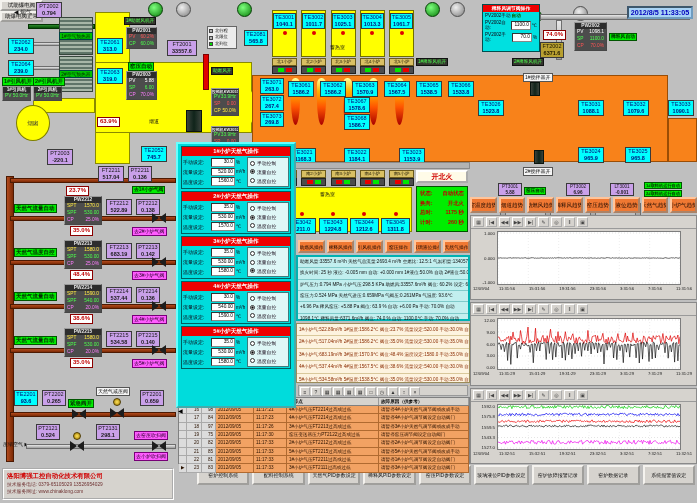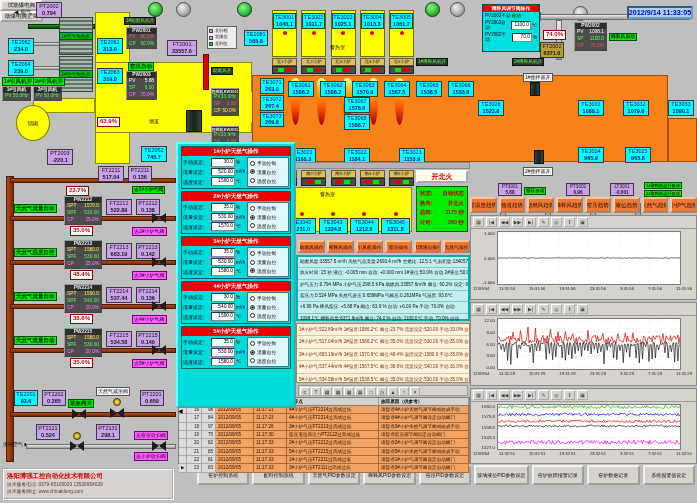--- a/index.html
+++ b/index.html
@@ -624,21 +624,21 @@
         <span>PV2002自动:</span>
         <span class="pin">1100.0</span>
         <span>℃</span>
       </div>
     <div class="drow">
         <span>PV2002手动:</span>
         <span class="pin">70.0</span>
         <span>%</span>
       </div>
   </div>
-  <div class="datetime" style="left:627px;top:6px;width:66px;height:13px">2012/9/14 11:33:05</div>
+  <div class="datetime" style="left:627px;top:6px;width:66px;height:13px">2012/8/5 11:33:05</div>
   <div class="btn3d" style="left:650px;top:24px;width:43px;height:11px">试助爆电阀</div>
   <div class="btn3d" style="left:650px;top:40px;width:43px;height:11px">助爆电阀正常</div>
   <div class="pct" style="left:543px;top:30px">74.0%</div>
   <div class="stack" style="left:574px;top:22px;width:33px">
     <div class="hd">PW2002</div>
     <div class="r cw">
         <span>PV</span>
         <span>1098.1</span>
       </div>
     <div class="r cg">

